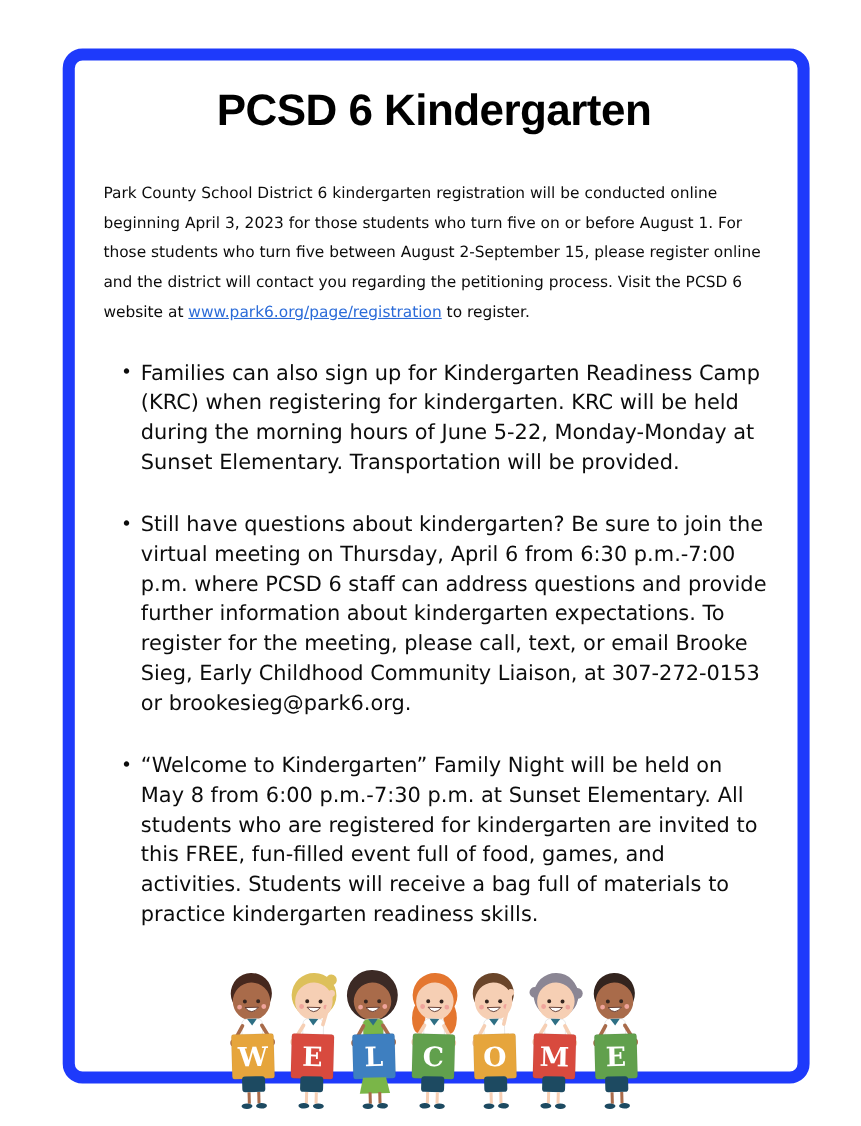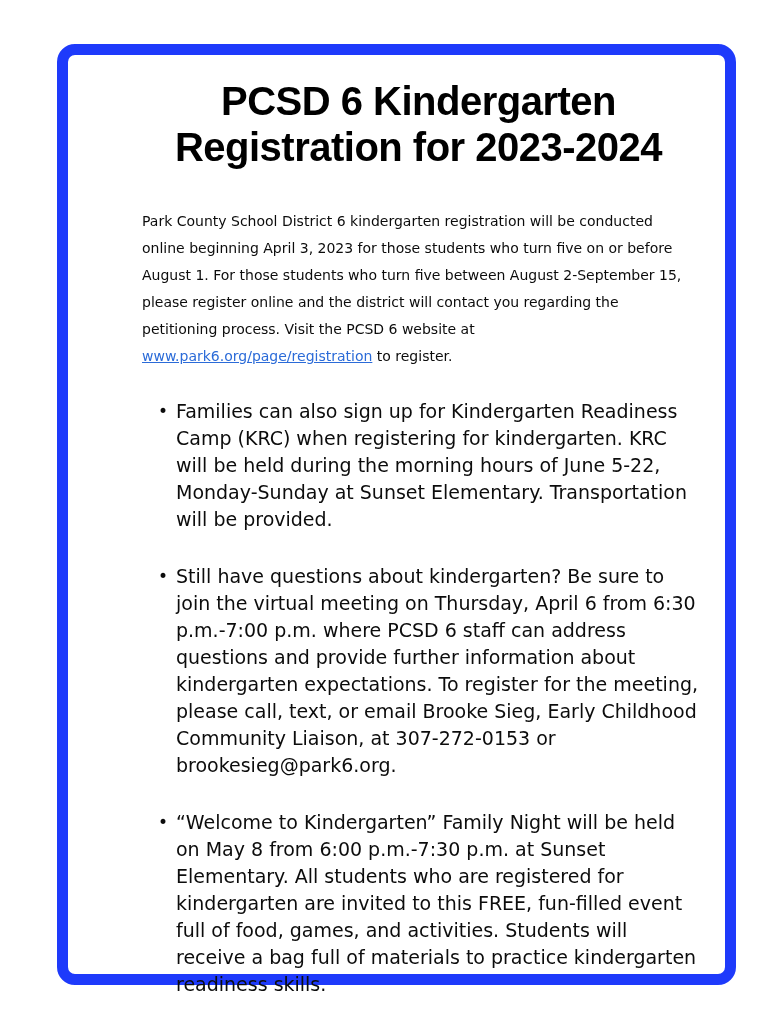--- a/index.html
+++ b/index.html
@@ -11,21 +11,21 @@
   body{
     width:783px;height:1024px;position:relative;overflow:hidden;
     font-family:"DejaVu Sans",sans-serif;color:var(--ink);
   }
   .frame{
     position:absolute;left:57px;top:44px;width:679px;height:941px;
     box-sizing:border-box;border:11px solid var(--border-blue);
     border-radius:18px;background:#ffffff;
   }
   .content{
-    position:absolute;inset:0;padding:14px 26px 0 22px;box-sizing:border-box;margin-left:48px;
+    position:absolute;inset:0;padding:14px 26px 0 22px;box-sizing:border-box;
   }
   h1{
     margin:10px 30px 0;text-align:center;
     font-family:"Liberation Sans","DejaVu Sans",sans-serif;
     font-weight:bold;font-size:40px;line-height:1.14;color:#000;
     letter-spacing:-0.5px;
   }
   .intro{
     margin:38px 4px 0;font-size:14px;line-height:27px;
   }
@@ -50,27 +50,26 @@
   .kid:nth-child(even){transform:rotate(1.5deg);}
 </style>
 <title>PCSD 6 Kindergarten Registration for 2023-2024</title></head>
 <body>
 
 <div class="frame">
   <div class="content">
 
     <h1>
       <span>PCSD 6 Kindergarten</span><br>
-      <span>Registration for 2023-2024</span>
     </h1>
 
     <p class="intro"><span>Park County School District 6 kindergarten registration will be conducted online beginning April 3, 2023 for those students who turn five on or before August 1. For those students who turn five between August 2-September 15, please register online and the district will contact you regarding the petitioning process. Visit the PCSD 6 website at </span><a class="weblink">www.park6.org/page/registration</a><span> to register.</span></p>
 
     <ul class="points">
-      <li><span>Families can also sign up for Kindergarten Readiness Camp (KRC) when registering for kindergarten. KRC will be held during the morning hours of June 5-22, Monday-Sunday at Sunset Elementary. Transportation will be provided.</span></li>
+      <li><span>Families can also sign up for Kindergarten Readiness Camp (KRC) when registering for kindergarten. KRC will be held during the morning hours of June 5-22, Monday-Monday at Sunset Elementary. Transportation will be provided.</span></li>
       <li><span>Still have questions about kindergarten? Be sure to join the virtual meeting on Thursday, April 6 from 6:30 p.m.-7:00 p.m. where PCSD 6 staff can address questions and provide further information about kindergarten expectations. To register for the meeting, please call, text, or email Brooke Sieg, Early Childhood Community Liaison, at 307-272-0153 or </span><a class="emaillink">brookesieg@park6.org</a><span>.</span></li>
       <li><span>“Welcome to Kindergarten” Family Night will be held on May 8 from 6:00 p.m.-7:30 p.m. at Sunset Elementary. All students who are registered for kindergarten are invited to this FREE, fun-filled event full of food, games, and activities. Students will receive a bag full of materials to practice kindergarten readiness skills.</span></li>
     </ul>
 
     <div class="kids" id="kids">
         <svg class="kid" viewBox="0 0 100 245">
     <circle cx="50" cy="51" r="34" fill="#46281e"></circle>
     <circle cx="50" cy="64" r="31" fill="#a96b4a"></circle>
     <circle cx="39" cy="64" r="3.3" fill="#35251f"></circle>
     <circle cx="61" cy="64" r="3.3" fill="#35251f"></circle>

